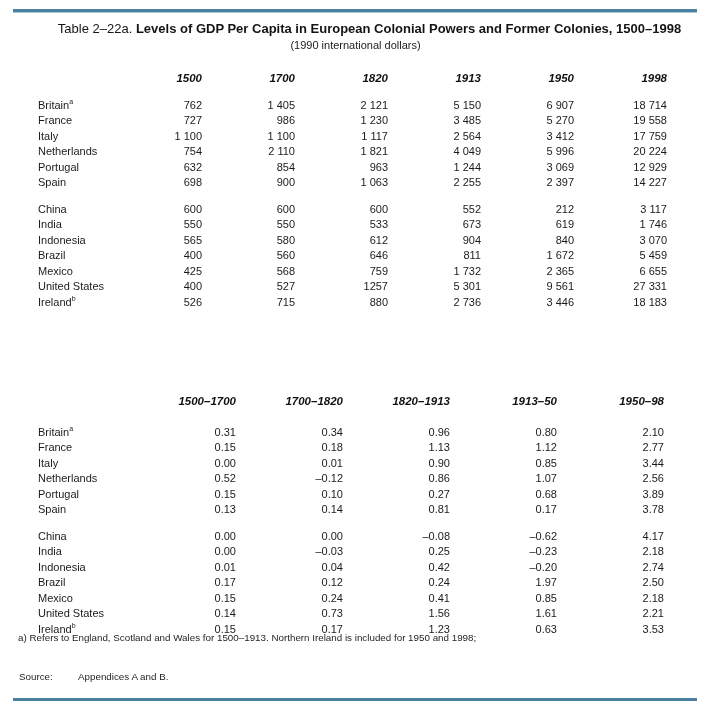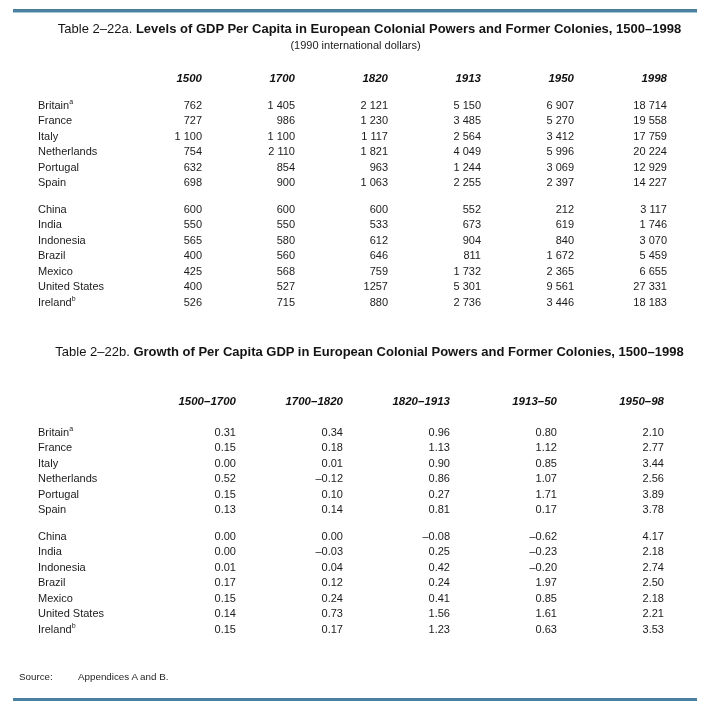--- a/index.html
+++ b/index.html
@@ -240,21 +240,20 @@
           <td class="num">715</td>
           <td class="num">880</td>
           <td class="num">2 736</td>
           <td class="num">3 446</td>
           <td class="num">18 183</td>
         </tr>
       </tbody>
   </table>
 
   <div class="titleblock" id="title-b">
-    <div class="t1"><span class="prefix">Table 2–22b. </span><span class="bold">Growth of Per Capita GDP in European Colonial Powers and Former Colonies, 1500–1998</span></div>
   </div>
 
   <table class="datatable" id="table-b">
       <colgroup>
         <col class="c-lbl">
         <col class="c-num">
         <col class="c-num">
         <col class="c-num">
         <col class="c-num">
         <col class="c-num">
@@ -300,21 +299,21 @@
           <td class="num">–0.12</td>
           <td class="num">0.86</td>
           <td class="num">1.07</td>
           <td class="num">2.56</td>
         </tr>
         <tr>
           <td class="lbl">Portugal</td>
           <td class="num">0.15</td>
           <td class="num">0.10</td>
           <td class="num">0.27</td>
-          <td class="num">1.71</td>
+          <td class="num">0.68</td>
           <td class="num">3.89</td>
         </tr>
         <tr>
           <td class="lbl">Spain</td>
           <td class="num">0.13</td>
           <td class="num">0.14</td>
           <td class="num">0.81</td>
           <td class="num">0.17</td>
           <td class="num">3.78</td>
         </tr>
@@ -374,20 +373,21 @@
           <td class="num">0.15</td>
           <td class="num">0.17</td>
           <td class="num">1.23</td>
           <td class="num">0.63</td>
           <td class="num">3.53</td>
         </tr>
       </tbody>
   </table>
 
   <div class="footnotes">
+    <div>a) Refers to England, Scotland and Wales for 1500–1913. Northern Ireland is included for 1950 and 1998;</div>
   </div>
 
   <div class="sourceline">
     <span class="src-label">Source:</span><span>Appendices A and B.</span>
   </div>
 
   <div class="rule rule-bottom" style="background: rgb(74, 129, 160);"></div>
 
 </div>
 

